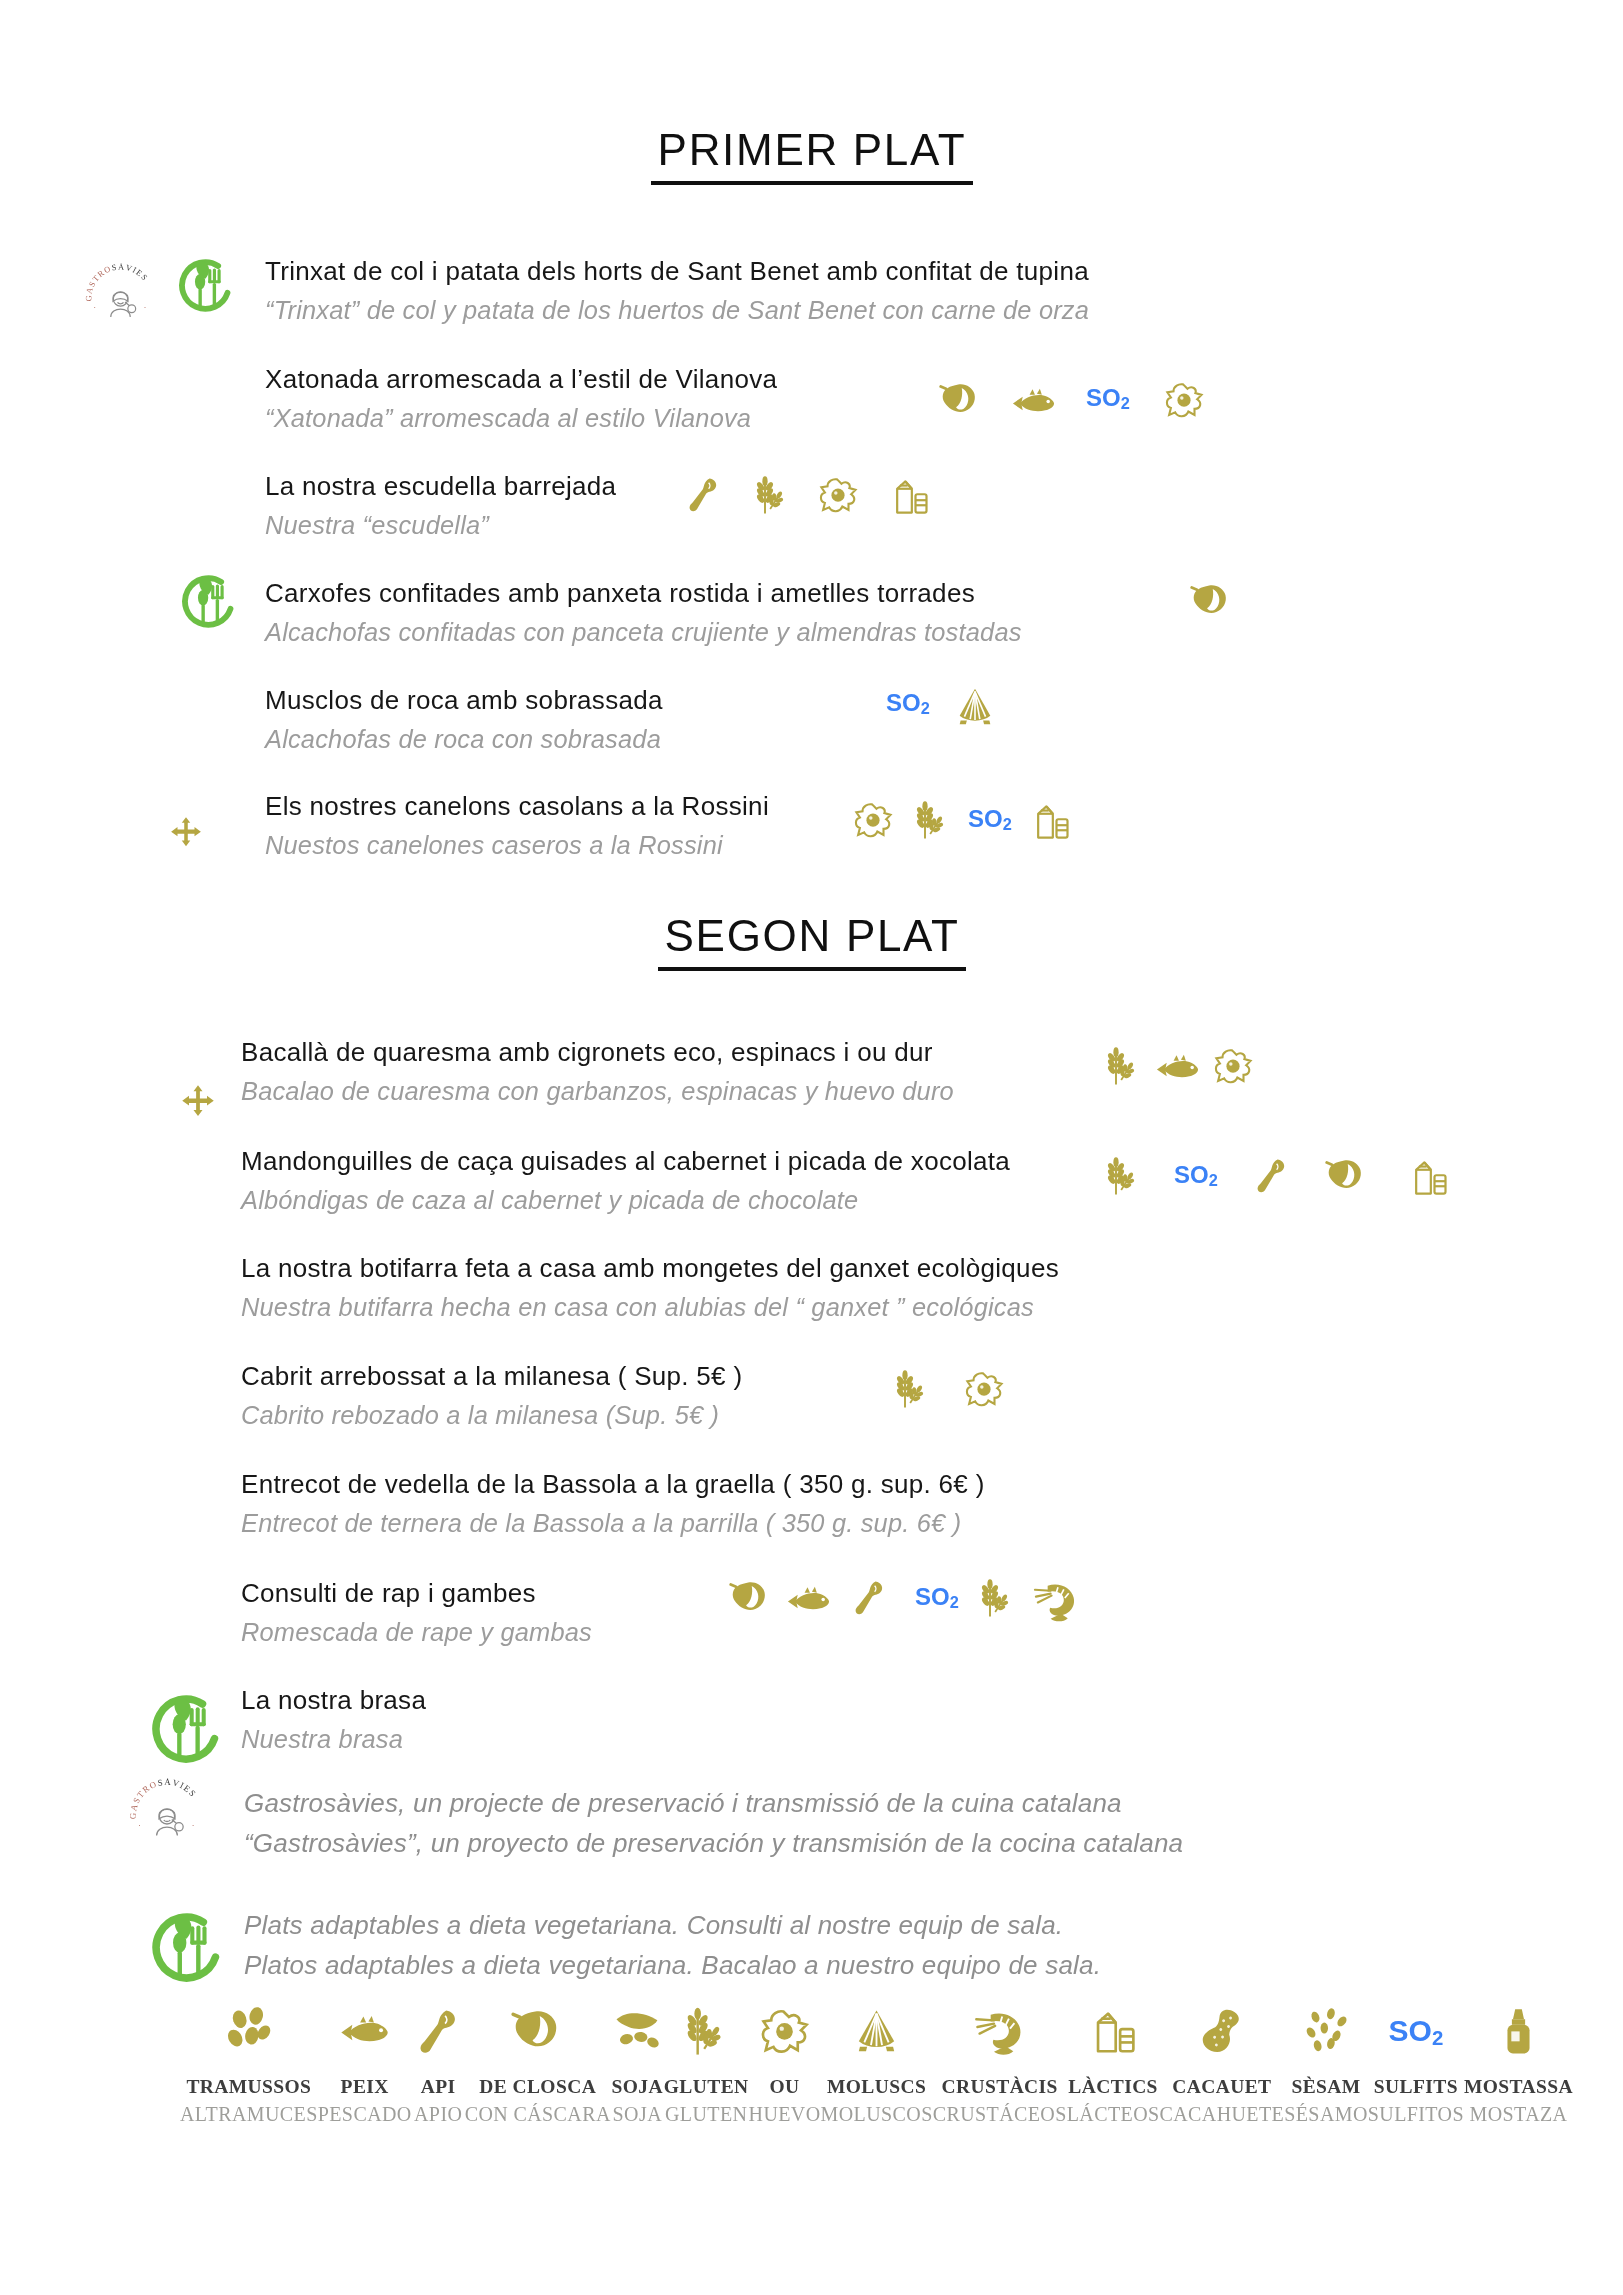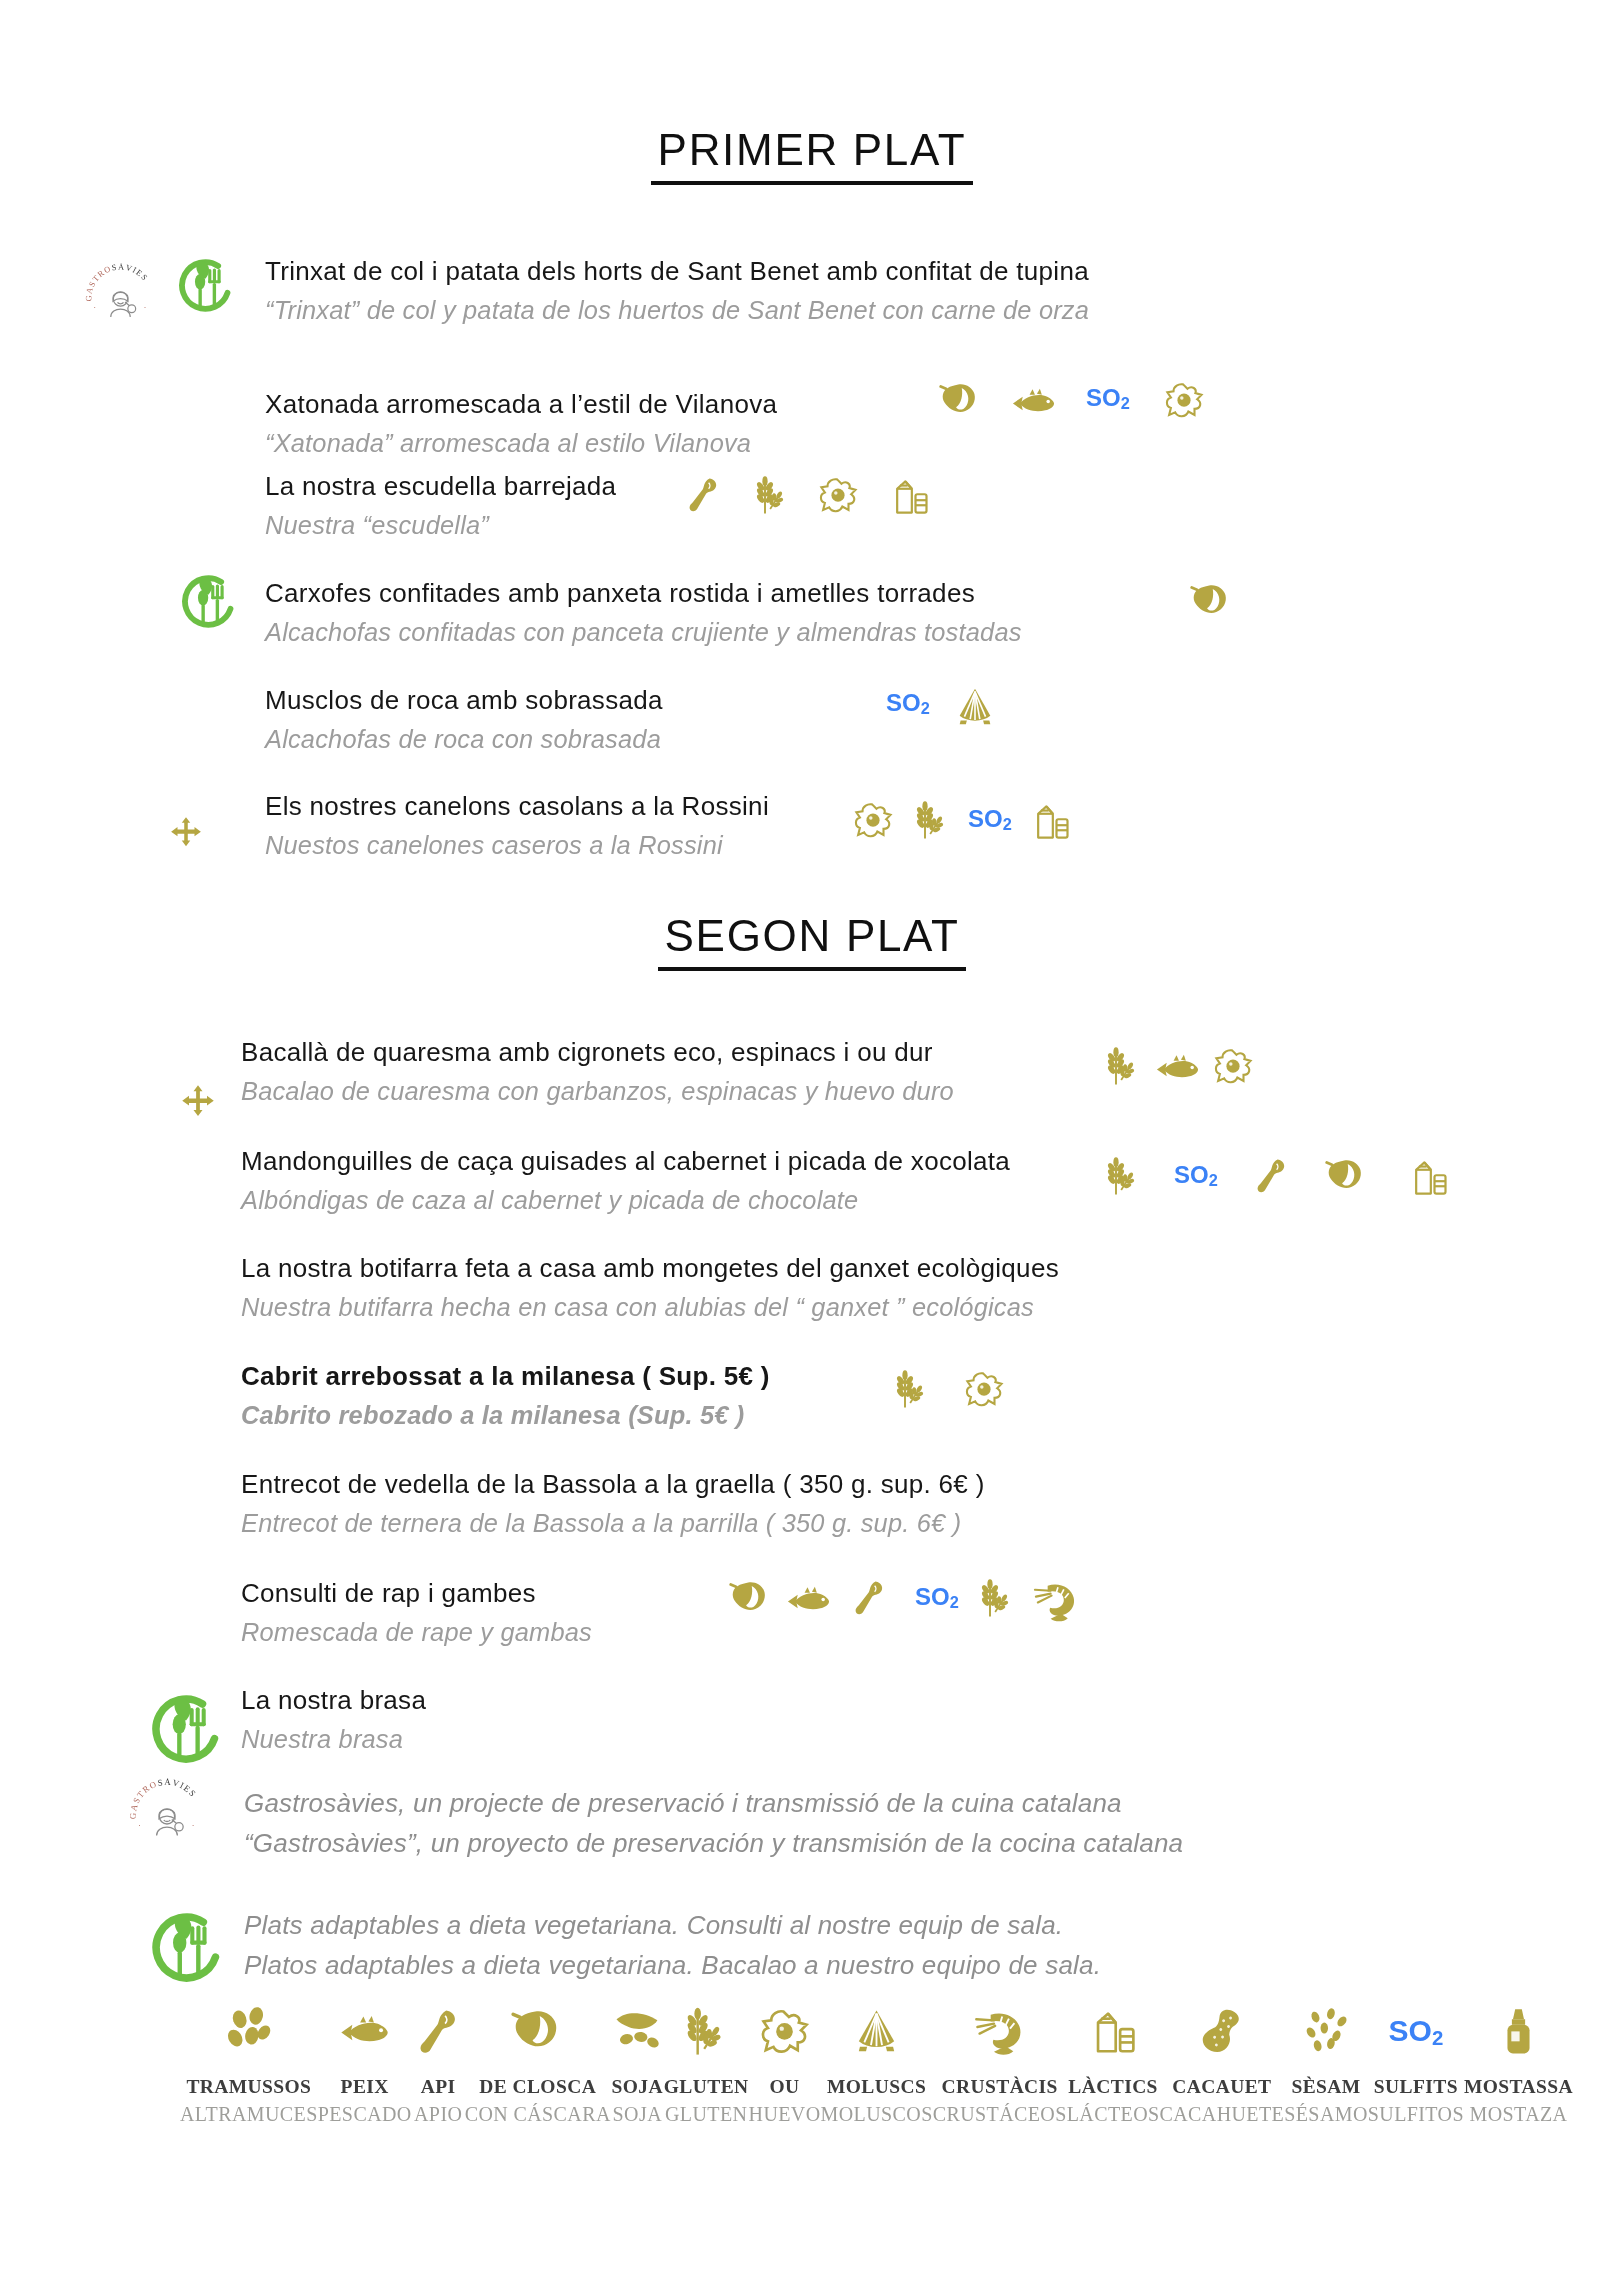--- a/index.html
+++ b/index.html
@@ -30,21 +30,21 @@
 </head>
 <body>
 
 <div class="page">
   <div id="sections">
       <div class="sec-title" style="top: 125px;"><span>PRIMER PLAT</span></div>
       <div class="dish" style="left: 265px; top: 256px;">
         <div class="ca">Trinxat de col i patata dels horts de Sant Benet amb confitat de tupina</div>
         <div class="es">“Trinxat” de col y patata de los huertos de Sant Benet con carne de orza</div>
       </div>
-      <div class="dish" style="left: 265px; top: 364px; margin-top: 25px;">
+      <div class="dish" style="left: 265px; top: 364px;">
         <div class="ca">Xatonada arromescada a l’estil de Vilanova</div>
         <div class="es">“Xatonada” arromescada al estilo Vilanova</div>
       </div>
       <div class="dish" style="left: 265px; top: 471px;">
         <div class="ca">La nostra escudella barrejada</div>
         <div class="es">Nuestra “escudella”</div>
       </div>
       <div class="dish" style="left: 265px; top: 578px;">
         <div class="ca">Carxofes confitades amb panxeta rostida i ametlles torrades</div>
         <div class="es">Alcachofas confitadas con panceta crujiente y almendras tostadas</div>
@@ -63,21 +63,21 @@
         <div class="es">Bacalao de cuaresma con garbanzos, espinacas y huevo duro</div>
       </div>
       <div class="dish" style="left: 241px; top: 1146px;">
         <div class="ca">Mandonguilles de caça guisades al cabernet i picada de xocolata</div>
         <div class="es">Albóndigas de caza al cabernet y picada de chocolate</div>
       </div>
       <div class="dish" style="left: 241px; top: 1253px;">
         <div class="ca">La nostra botifarra feta a casa amb mongetes del ganxet ecològiques</div>
         <div class="es">Nuestra butifarra hecha en casa con alubias del “ ganxet ” ecológicas</div>
       </div>
-      <div class="dish" style="left: 241px; top: 1361px; font-weight: bold;">
+      <div class="dish" style="left: 241px; top: 1361px;">
         <div class="ca">Cabrit arrebossat a la milanesa ( Sup. 5€ )</div>
         <div class="es">Cabrito rebozado a la milanesa (Sup. 5€ )</div>
       </div>
       <div class="dish" style="left: 241px; top: 1469px;">
         <div class="ca">Entrecot de vedella de la Bassola a la graella ( 350 g. sup. 6€ )</div>
         <div class="es">Entrecot de ternera de la Bassola a la parrilla ( 350 g. sup. 6€ )</div>
       </div>
       <div class="dish" style="left: 241px; top: 1578px;">
         <div class="ca">Consulti de rap i gambes</div>
         <div class="es">Romescada de rape y gambas</div>

